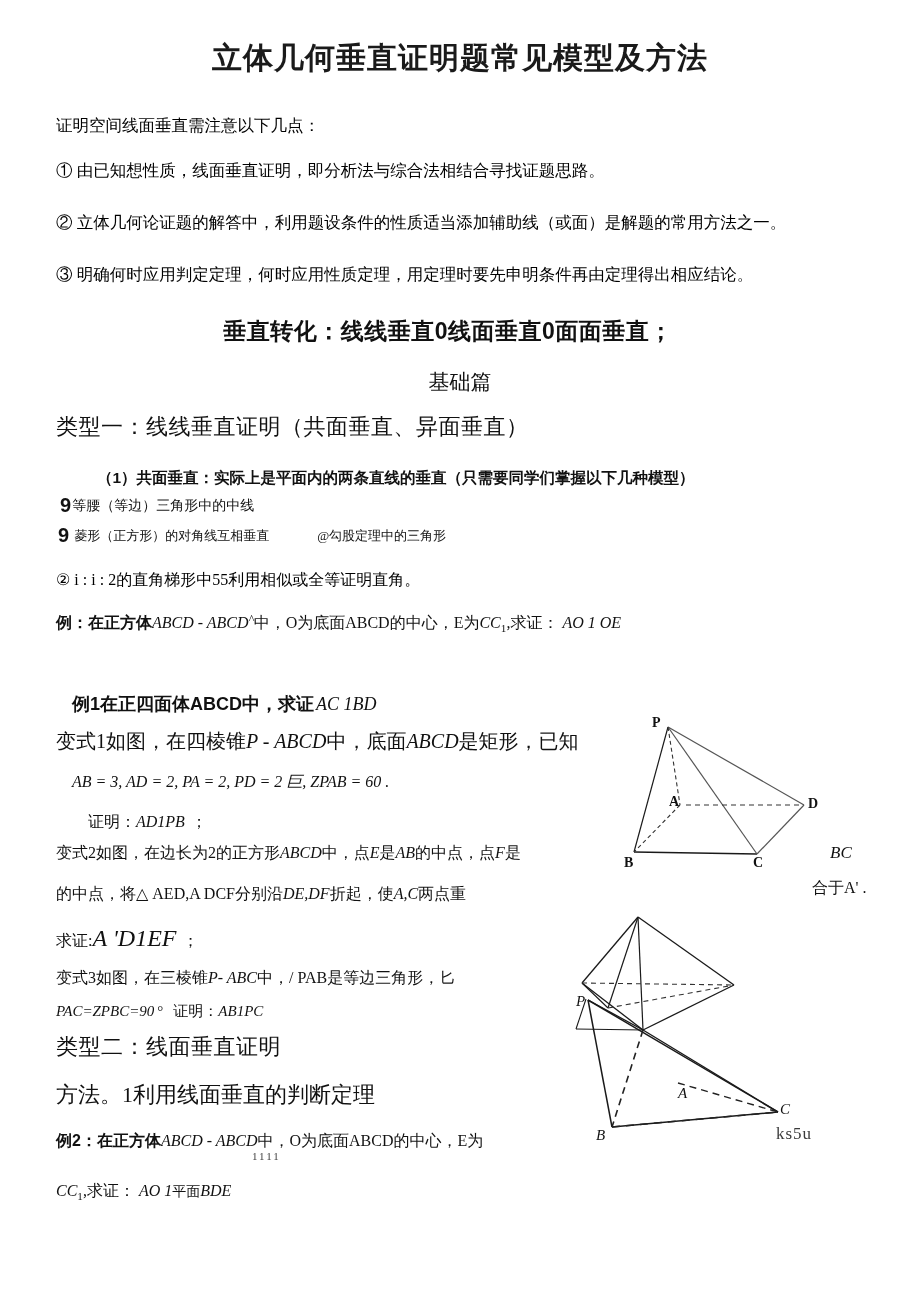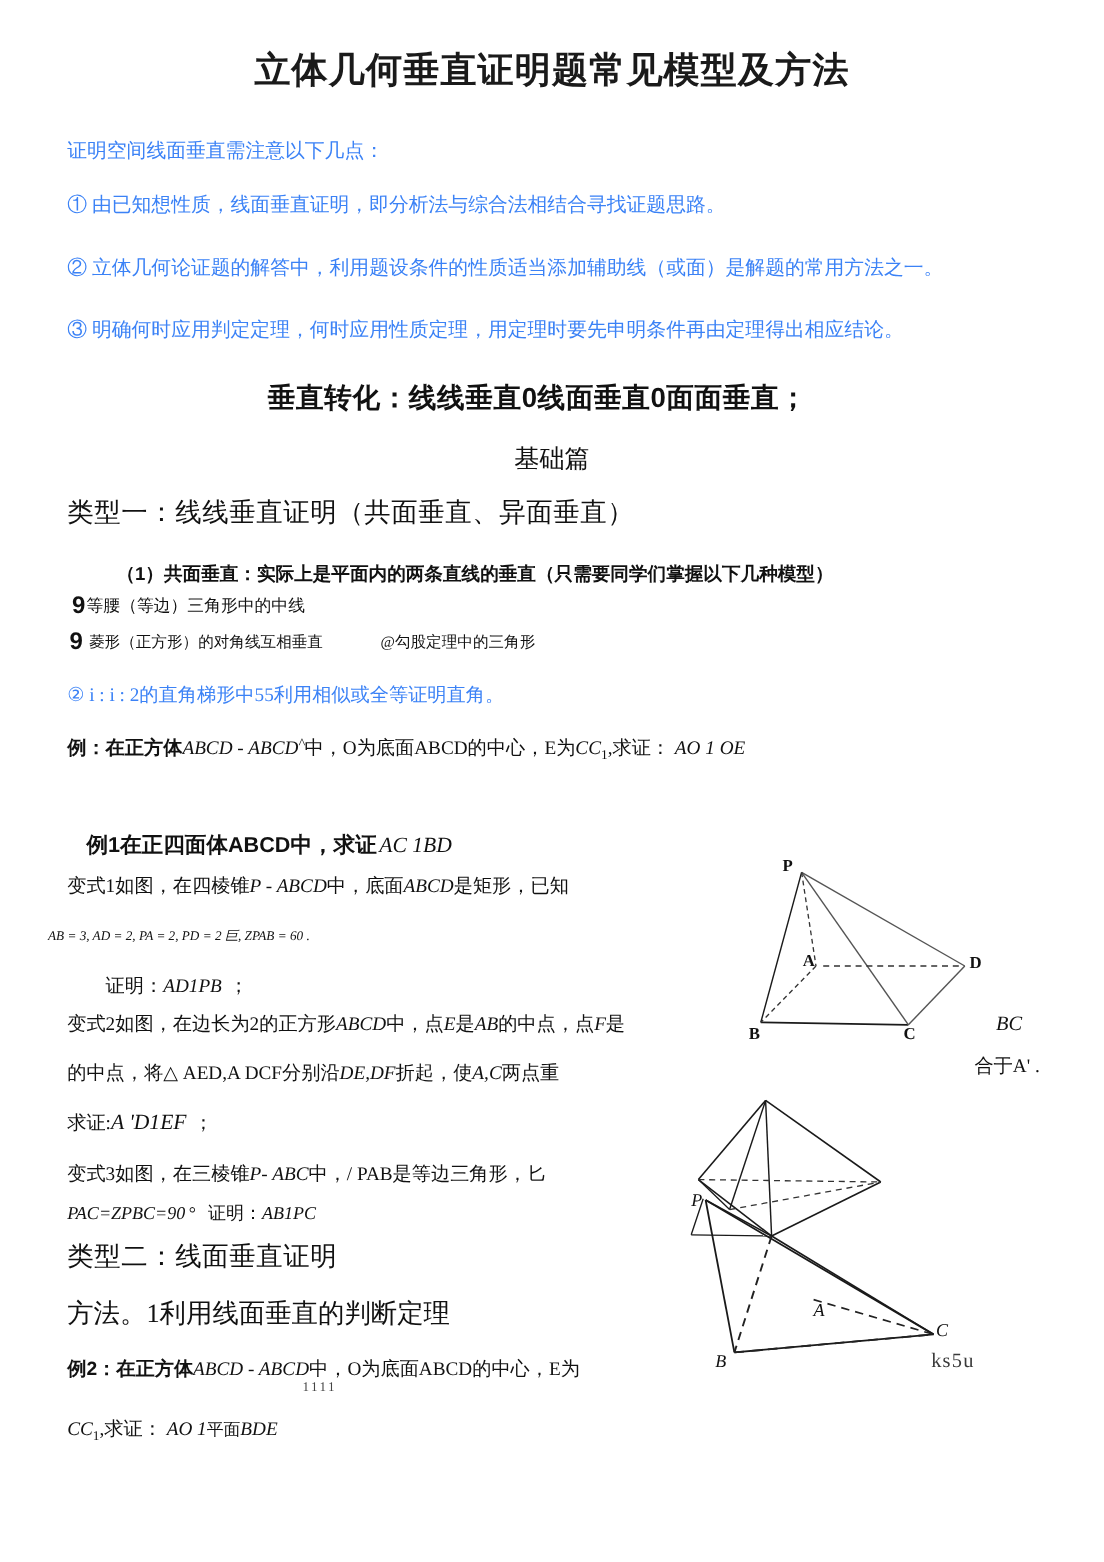--- a/index.html
+++ b/index.html
@@ -30,21 +30,21 @@
     letter-spacing: 1px;
     color: #1a1a1a;
   }
 
   
   .body-line {
     left: 56px;
     font-size: 16.5px;
     line-height: 1.2;
     white-space: nowrap;
-    color: #3b82f6;
+    color: #000000;
   }
 
   
   .transform-line {
     left: 0; width: 896px;
     text-align: center;
     font-family: "Liberation Sans", "DejaVu Sans", sans-serif;
     font-weight: bold;
     font-size: 23px;
     letter-spacing: 0.5px;
@@ -159,44 +159,44 @@
 
   <div class="abs" style="left:56px; top:612px; font-size:16px; white-space:nowrap;">
     <span class="bold sans">例：</span><span class="bold sans">在正方体</span><span class="ital">ABCD - ABCD</span><span class="ital" style="font-size:12px; vertical-align:5px;">^</span><span>中，O为底面ABCD的中心，E为</span><span class="ital">CC</span><sub>1</sub><span>,求证：</span><span class="ital" style="margin-left:4px;">AO 1 OE</span>
   </div>
 
 
   <div class="abs" style="left:72px; top:692px; font-size:18px; white-space:nowrap;">
     <span class="bold sans">例1在正四面体ABCD中，求证</span><span class="ital" style="margin-left:2px;">AC 1BD</span>
   </div>
 
-  <div class="abs" style="left:56px; top:728px; font-size:16px; white-space:nowrap;">
+  <div class="abs" style="left:56px; top:728px; font-size:20px; white-space:nowrap;">
     <span>变式1如图，在四棱锥</span><span class="ital">P - ABCD</span><span>中，底面</span><span class="ital">ABCD</span><span>是矩形，已知</span>
   </div>
 
-  <div class="abs ital" style="left:40px; top:772px; font-size:11px; white-space:nowrap;text-align:right;">AB = 3, AD = 2, PA = 2, PD = 2 巨, ZPAB = 60 .</div>
+  <div class="abs ital" style="left:72px; top:772px; font-size:16px; white-space:nowrap;text-align:right;">AB = 3, AD = 2, PA = 2, PD = 2 巨, ZPAB = 60 .</div>
 
   <div class="abs" style="left:88px; top:812px; font-size:16px; white-space:nowrap;">
     <span>证明：</span><span class="ital">AD1PB</span><span style="margin-left:6px;">；</span>
   </div>
 
   <div class="abs" style="left:56px; top:843px; font-size:16px; white-space:nowrap;">
     <span>变式2如图，在边长为2的正方形</span><span class="ital">ABCD</span><span>中，点</span><span class="ital">E</span><span>是</span><span class="ital">AB</span><span>的中点，点</span><span class="ital">F</span><span>是</span>
   </div>
 
   <div class="abs fig-caption-right" style="left:830px; top:843px;">BC</div>
 
   <div class="abs" style="left:56px; top:884px; font-size:16px; white-space:nowrap;">
     <span>的中点，将△ AED,A DCF分别沿</span><span class="ital">DE,DF</span><span>折起，使</span><span class="ital">A,C</span><span>两点重</span>
   </div>
 
   <div class="abs" style="left:812px; top:878px; font-size:16px; white-space:nowrap;">合于A' .</div>
 
   <div class="abs" style="left:56px; top:925px; font-size:16px; white-space:nowrap;">
-    <span>求证:</span><span class="ital" style="font-size:18px;">A 'D1EF</span><span style="margin-left:6px;">；</span>
+    <span>求证:</span><span class="ital" style="font-size:24px;">A 'D1EF</span><span style="margin-left:6px;">；</span>
   </div>
 
   <div class="abs" style="left:56px; top:968px; font-size:16px; white-space:nowrap;">
     <span>变式3如图，在三棱锥</span><span class="ital">P- ABC</span><span>中，/  PAB是等边三角形，匕</span>
   </div>
 
   <div class="abs" style="left:56px; top:1002px; font-size:15px; white-space:nowrap;">
     <span class="ital">PAC=ZPBC=90</span><span style="margin-left:3px;">°</span><span style="margin-left:10px;">证明：</span><span class="ital">AB1PC</span>
   </div>
 

